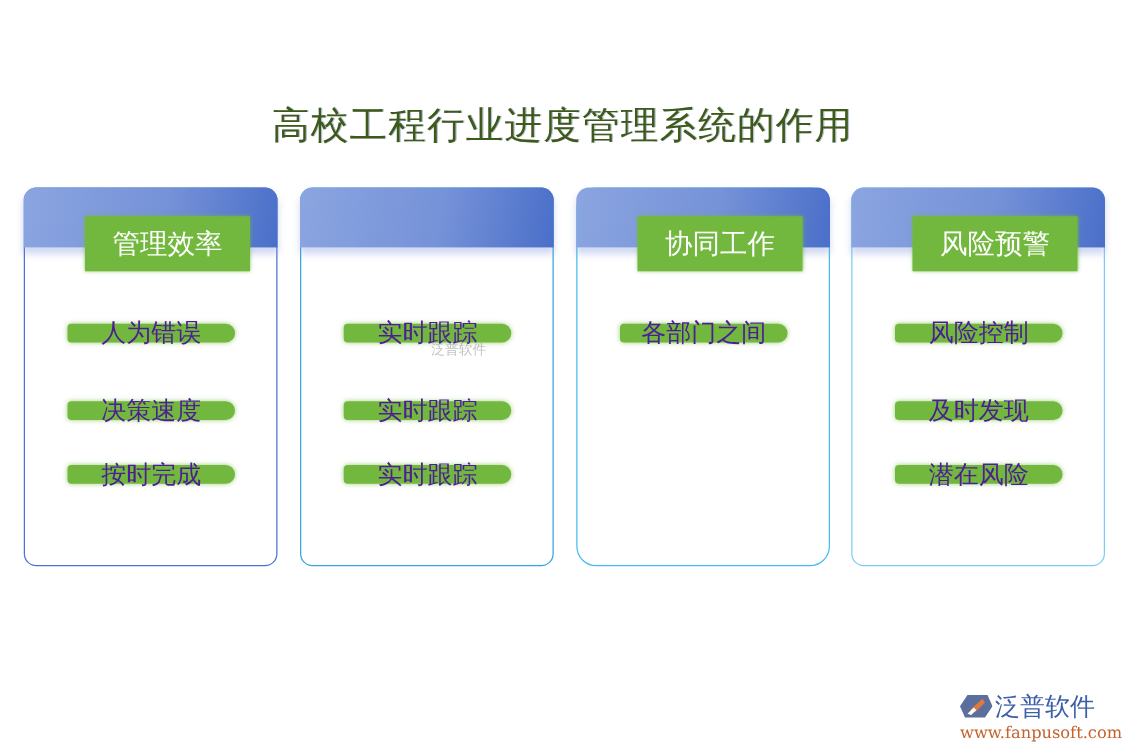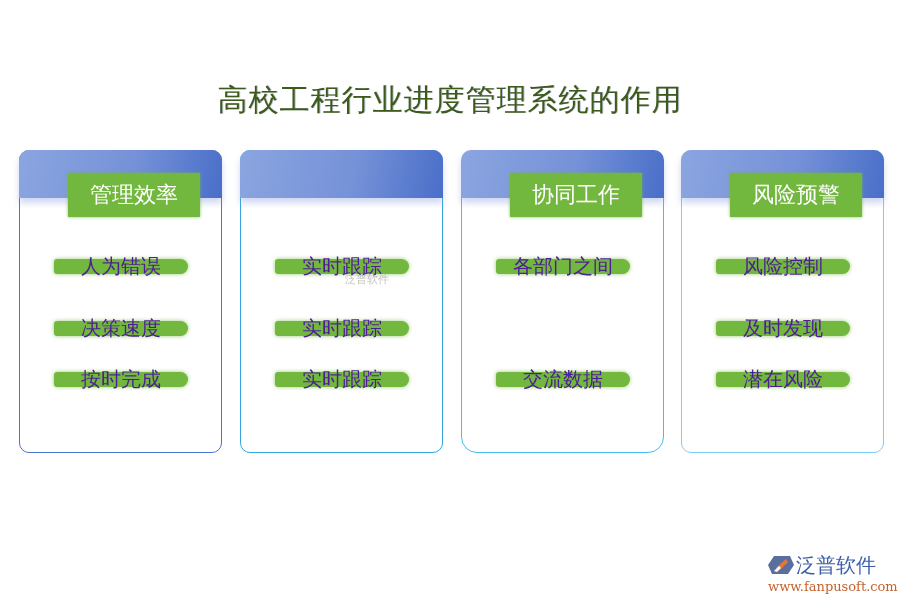--- a/index.html
+++ b/index.html
@@ -68,21 +68,20 @@
   <div class="card-header"></div>
   <div class="pill p1">实时跟踪</div>
   <div class="pill p2">实时跟踪</div>
   <div class="pill p3">实时跟踪</div>
 </div>
 
 <div class="card" style="left:461px; border-color:#45bdf0;border-radius:16px;">
   <div class="card-header"></div>
   <div class="card-label">协同工作</div>
   <div class="pill p1">各部门之间</div>
-  <div class="pill p3">交流数据</div>
 </div>
 
 <div class="card" style="left:681px; border-color:#7ccdf5;">
   <div class="card-header"></div>
   <div class="card-label">风险预警</div>
   <div class="pill p1">风险控制</div>
   <div class="pill p2">及时发现</div>
   <div class="pill p3">潜在风险</div>
 </div>
 

